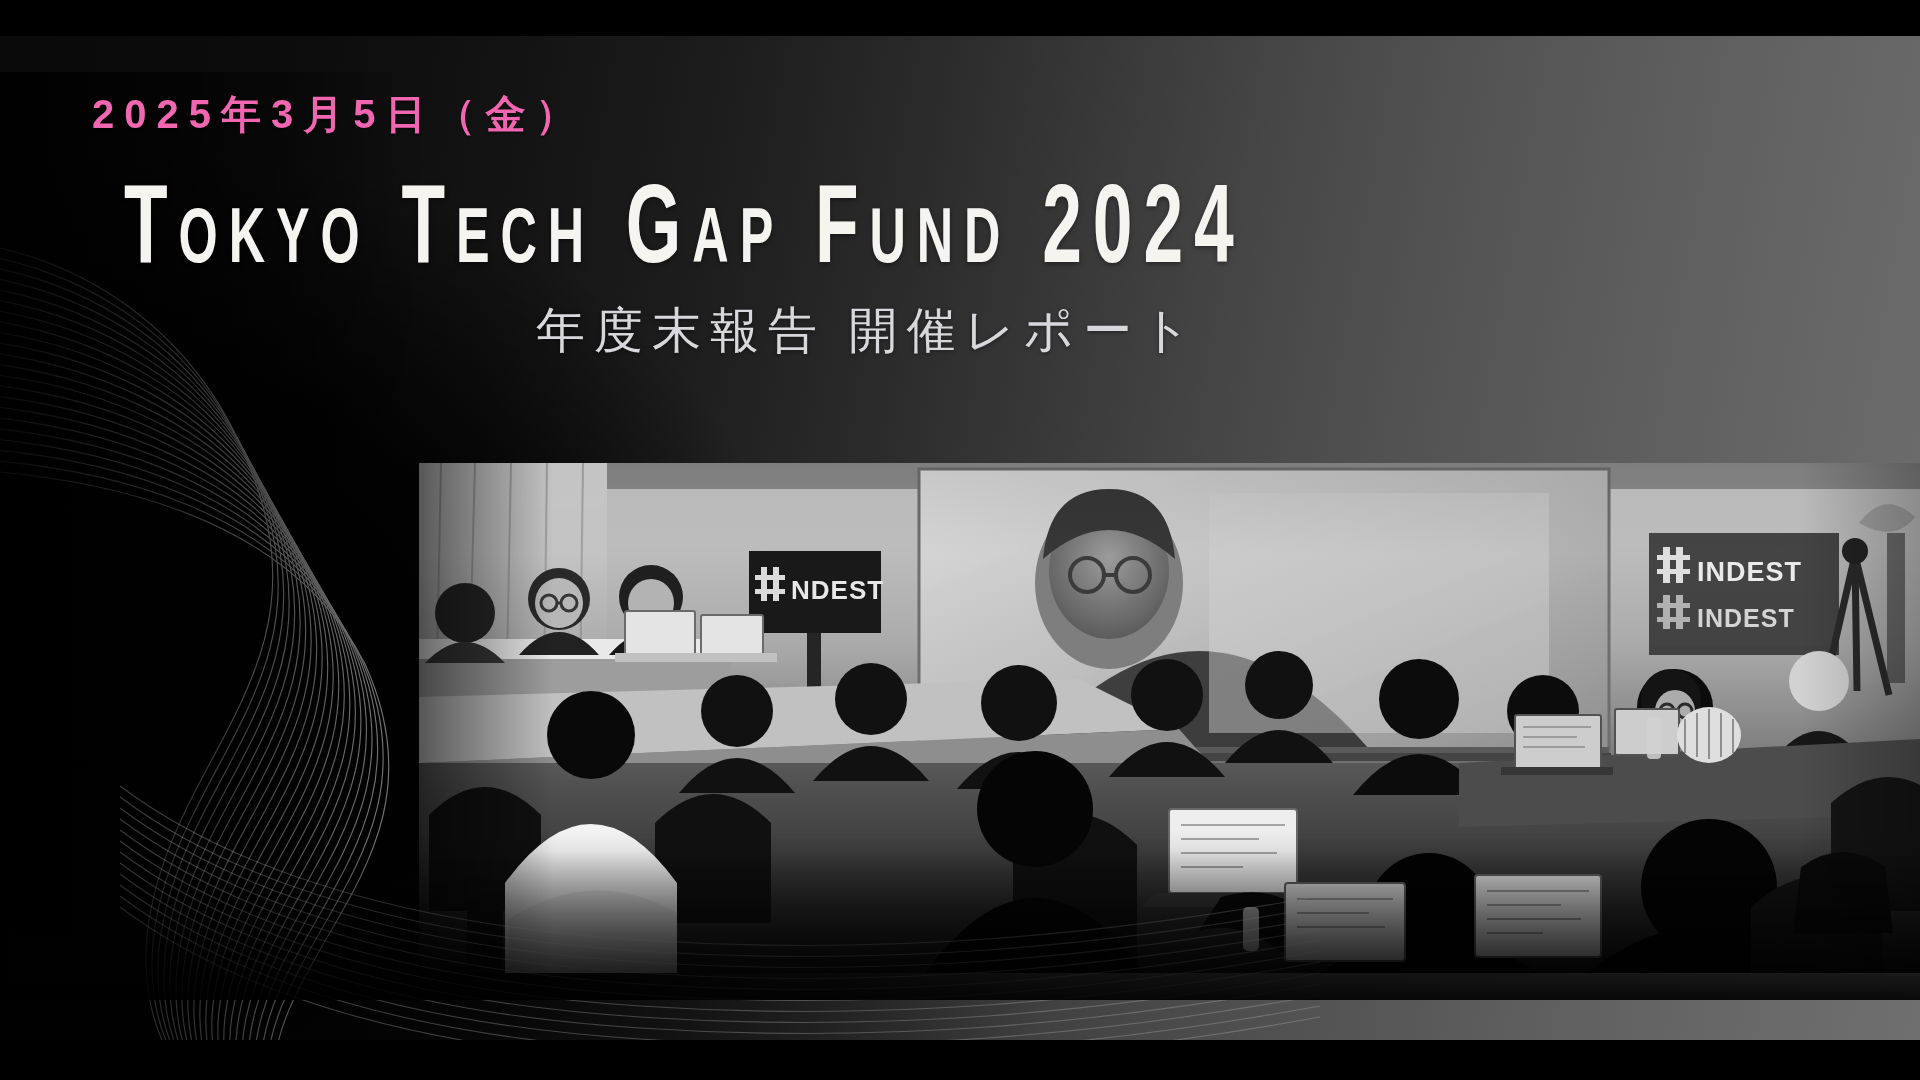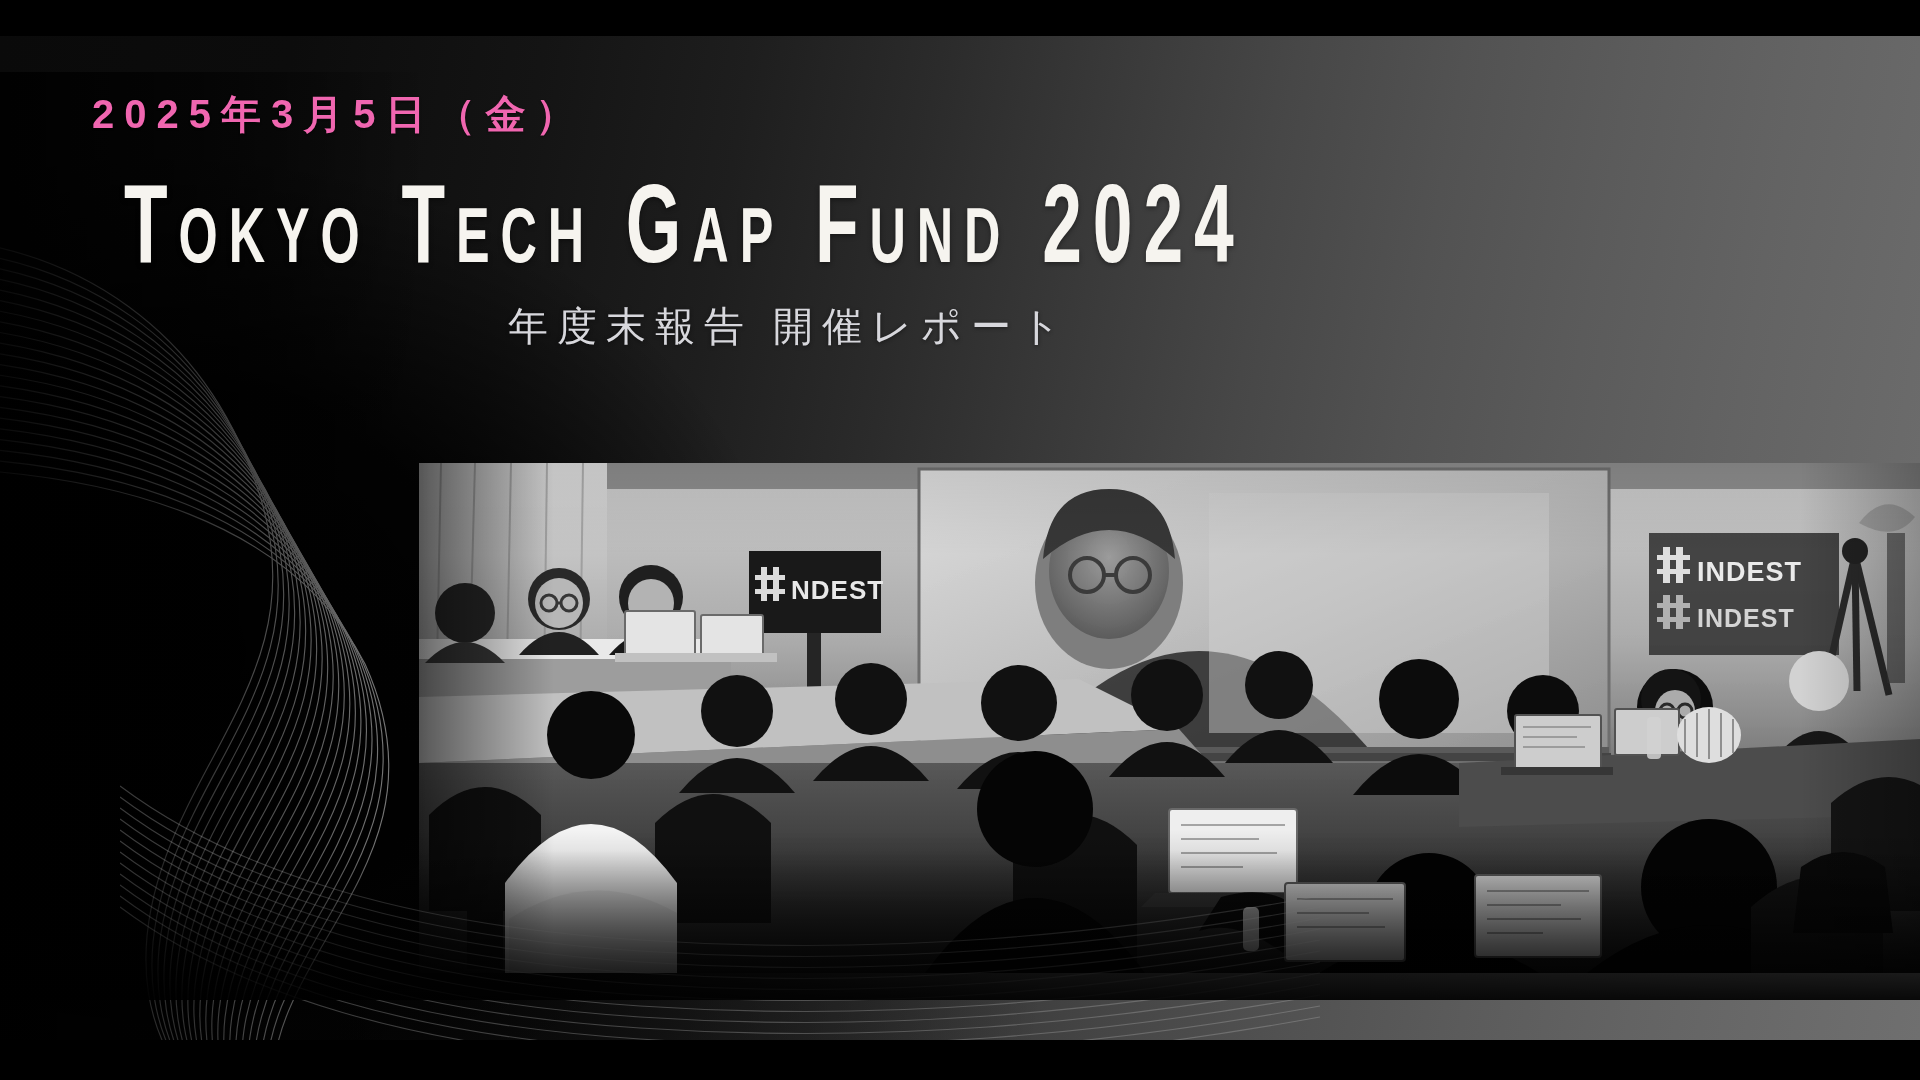--- a/index.html
+++ b/index.html
@@ -118,24 +118,24 @@
     line-height: 1.0;
     white-space: nowrap;
     transform: scaleX(0.84) scaleY(1.30);
     transform-origin: left top;
     font-variant: small-caps;
     text-shadow: 0 2px 5px rgba(0,0,0,0.40);
   }
 
   .sub-title {
     position: absolute;
-    left: 508px;
+    left: 536px;
     top: 268px;
     color: #d7d7dc;
-    font-size: 40px;
+    font-size: 49px;
     font-weight: 400;
     letter-spacing: 9px;
     line-height: 1.1;
     white-space: nowrap;
     text-shadow: 0 1px 4px rgba(0,0,0,0.45);
   }
 
   
   #photo-frame {
     position: absolute;

